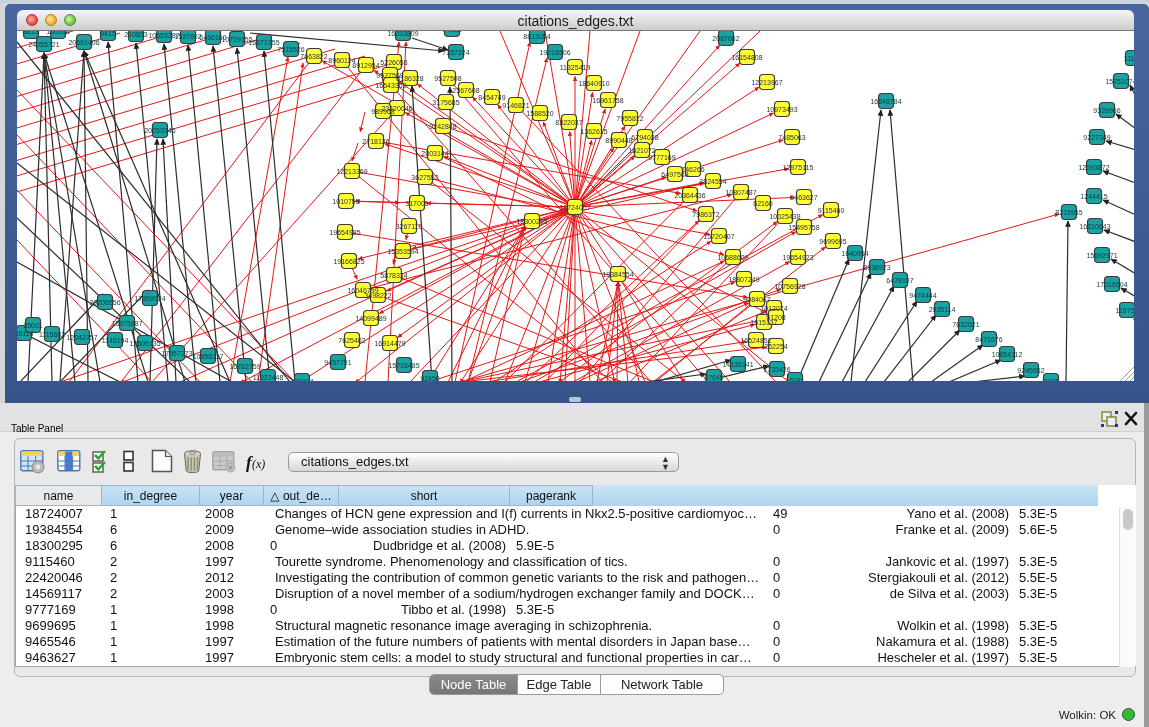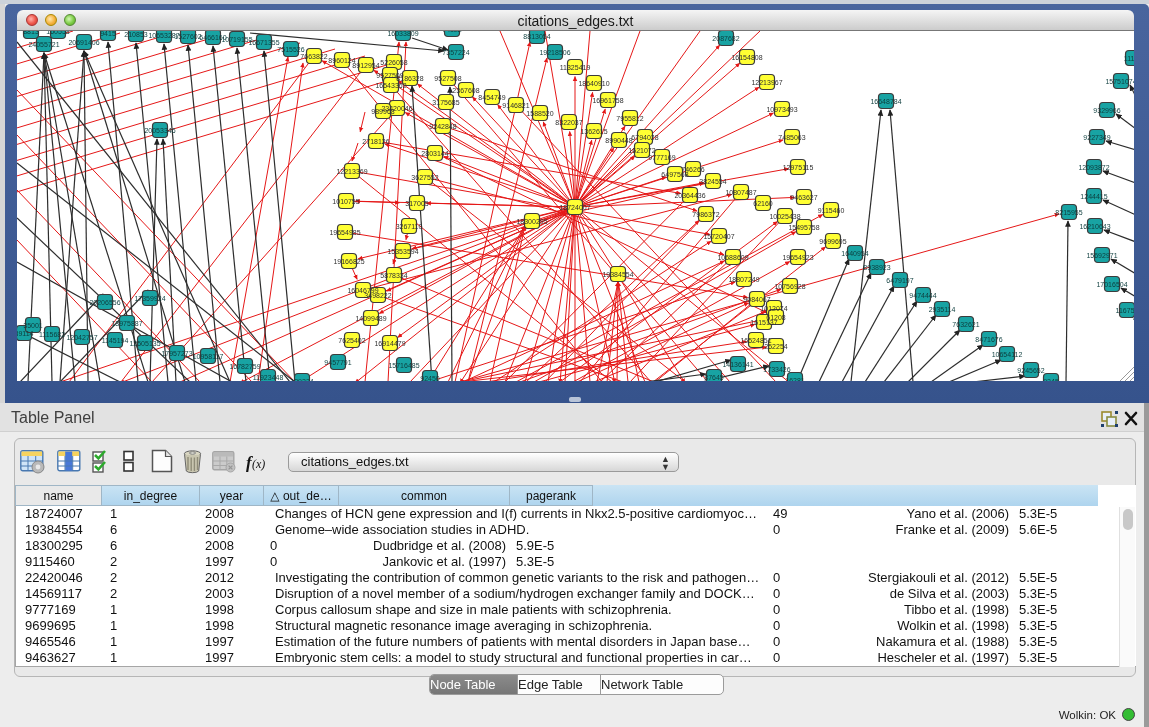--- a/index.html
+++ b/index.html
@@ -6,35 +6,35 @@
 .deskT{position:absolute;left:0;top:0;width:1149px;height:4px;background:#ccd2da}
 .frame{position:absolute;left:5px;top:4px;width:1144px;height:399px;background:linear-gradient(#49659e,#36538c);border-radius:5px 5px 0 0}
 .win{position:absolute;left:17px;top:10px;width:1117px;height:371px;border-radius:6px 6px 0 0}
 .tbar{position:absolute;left:0;top:0;width:1117px;height:21px;border-radius:6px 6px 0 0;background:linear-gradient(#f5f5f5,#cccccc);border-bottom:1px solid #777}
 .title{position:absolute;width:100%;text-align:center;top:3px;font-size:14px;color:#1a1a1a}
 .tl{position:absolute;top:4px;width:12px;height:12px;border-radius:50%}
 .tl.r{left:9px;background:radial-gradient(circle at 4px 4px,#ffb3ac,#ee5549 55%,#c33a30);border:0.5px solid #a33}
 .tl.y{left:28px;background:radial-gradient(circle at 4px 4px,#ffe9b0,#f5b13c 55%,#cf8f1f);border:0.5px solid #a80}
 .tl.g{left:47px;background:radial-gradient(circle at 4px 4px,#d4f7b6,#7ccc45 55%,#55a32a);border:0.5px solid #583}
 .tpanel{position:absolute;left:0;top:403px;width:1149px;height:29px;background:#e2e2e2;border-bottom:1px solid #d0d0d0}
-.tpanel .lbl{position:absolute;left:11px;top:6px;font-size:16px;color:#404040}
+.tpanel .lbl{position:absolute;left:11px;top:20px;font-size:10px;color:#000000}
 .panel{position:absolute;left:14px;top:438px;width:1122px;height:239px;background:#e9e9e9;border:1px solid #b6b6b6;border-radius:6px}
 .combo{position:absolute;left:288px;top:452px;width:391px;height:20px;background:linear-gradient(#ffffff,#d7d7d7);border:1px solid #9a9a9a;border-radius:5px;font-size:13px;color:#111;line-height:18px;padding-left:12px}
 .combo .arr{position:absolute;right:8px;top:2px;font-size:9px;color:#333;line-height:8px}
 .thead{position:absolute;left:15px;top:485px;width:1083px;height:21px;background:linear-gradient(#cae4f4,#aed4ee);display:flex;font-size:12px;color:#111}
 .thead div{border-right:1px solid #9fb6c6;border-top:1px solid #9fb6c6;border-bottom:1px solid #9fb6c6;text-align:center;line-height:20px;height:21px}
 .thead div:first-child{border-left:1px solid #9fb6c6}
 .tbody{position:absolute;left:15px;top:506px;width:1121px;height:161px;background:#fff;font-size:13px;color:#111;border-left:1px solid #a6a6a6;border-bottom:1px solid #a6a6a6;box-sizing:border-box}
 .tr{display:flex;height:16px;line-height:16px;white-space:nowrap}
 .c0{width:87px;padding-left:9px}.c1{width:98px;padding-left:7px}.c2{width:64px;padding-left:4px}.c3{width:503px;padding-left:10px}.c4{width:75px;padding-left:5px}.c5{width:171px;text-align:right;padding-right:5px}.c6{width:83px;padding-left:5px}
 .sbar{position:absolute;left:1119px;top:507px;width:16px;height:160px;background:#fafafa;border-left:1px solid #e0e0e0}
 .twhite{position:absolute;left:1098px;top:485px;width:38px;height:22px;background:#fff}
 .sthumb{position:absolute;left:3px;top:2px;width:10px;height:21px;background:#c8c8c8;border-radius:5px}
 .tabs{position:absolute;left:429px;top:674px;height:21px;display:flex;font-size:13px;border:1px solid #9b9b9b;border-radius:5px;overflow:hidden;background:#fdfdfd}
-.tab{line-height:19px;width:83px;color:#222;border-right:1px solid #9b9b9b}
+.tab{line-height:19px;width:83px;text-align:center;color:#222;border-right:1px solid #9b9b9b}
 .tab.a{width:88px}.tab.c{width:122px}
 .tab.sel{background:linear-gradient(#8b8b8b,#767676);color:#fff}
 .tab:last-child{border-right:none}
 .status{position:absolute;left:0;top:700px;width:1149px;height:27px;background:#ededed}
 .mem{position:absolute;right:33px;top:9px;font-size:11.5px;color:#222}
 .dot{position:absolute;right:14px;top:8px;width:13px;height:13px;border-radius:50%;background:#33bd33;border:1px solid #444}
 .redge{position:absolute;left:1144px;top:403px;width:5px;height:324px;background:#9a9a9a}
 .hicon{position:absolute;top:411px}
 .notch{position:absolute;left:569px;top:397px;width:12px;height:5px;background:#b8c4d8;border-radius:2px}
 </style></head><body>
@@ -606,32 +606,32 @@
       <text x="0" y="19" font-family="Liberation Serif,serif" font-style="italic" font-weight="bold" font-size="17" fill="#111">f</text>
  <text x="6" y="19" font-family="Liberation Serif,serif" font-style="italic" font-size="12" fill="#111">(x)</text>
     </g>
 </svg>
 <div class="combo">citations_edges.txt<div class="arr">▲<br>▼</div></div>
 <div class="thead">
     <div style="width:87px;background:#e9e9e9">name</div>
     <div style="width:98px">in_degree</div>
     <div style="width:64px">year</div>
     <div style="width:75px">△ out_de…</div>
-    <div style="width:171px">common</div>
+    <div style="width:171px">short</div>
     <div style="width:83px">pagerank</div>
   </div>
 <div class="twhite"></div>
 <div class="tbody">
     <div class="tr">
       <div class="c0">18724007</div>
       <div class="c1">1</div>
       <div class="c2">2008</div>
       <div class="c3">Changes of HCN gene expression and I(f) currents in Nkx2.5-positive cardiomyoc…</div>
       <div class="c4">49</div>
-      <div class="c5">Yano et al. (2006)</div>
+      <div class="c5">Yano et al. (2008)</div>
       <div class="c6">5.3E-5</div>
     </div>
     <div class="tr">
       <div class="c0">19384554</div>
       <div class="c1">6</div>
       <div class="c2">2009</div>
       <div class="c3">Genome–wide association studies in ADHD.</div>
       <div class="c4">0</div>
       <div class="c5">Franke et al. (2009)</div>
       <div class="c6">5.6E-5</div>
@@ -641,20 +641,21 @@
       <div class="c1">6</div>
       <div class="c2">2008</div>
       <div class="c4">0</div>
       <div class="c5">Dudbridge et al. (2008)</div>
       <div class="c6">5.9E-5</div>
     </div>
     <div class="tr">
       <div class="c0">9115460</div>
       <div class="c1">2</div>
       <div class="c2">1997</div>
+      <div class="c3">Tourette syndrome. Phenomenology and classification of tics.</div>
       <div class="c4">0</div>
       <div class="c5">Jankovic et al. (1997)</div>
       <div class="c6">5.3E-5</div>
     </div>
     <div class="tr">
       <div class="c0">22420046</div>
       <div class="c1">2</div>
       <div class="c2">2012</div>
       <div class="c3">Investigating the contribution of common genetic variants to the risk and pathogen…</div>
       <div class="c4">0</div>
@@ -667,21 +668,20 @@
       <div class="c2">2003</div>
       <div class="c3">Disruption of a novel member of a sodium/hydrogen exchanger family and DOCK…</div>
       <div class="c4">0</div>
       <div class="c5">de Silva et al. (2003)</div>
       <div class="c6">5.3E-5</div>
     </div>
     <div class="tr">
       <div class="c0">9777169</div>
       <div class="c1">1</div>
       <div class="c2">1998</div>
-      <div class="c3">Corpus callosum shape and size in male patients with schizophrenia.</div>
       <div class="c4">0</div>
       <div class="c5">Tibbo et al. (1998)</div>
       <div class="c6">5.3E-5</div>
     </div>
     <div class="tr">
       <div class="c0">9699695</div>
       <div class="c1">1</div>
       <div class="c2">1998</div>
       <div class="c3">Structural magnetic resonance image averaging in schizophrenia.</div>
       <div class="c4">0</div>

